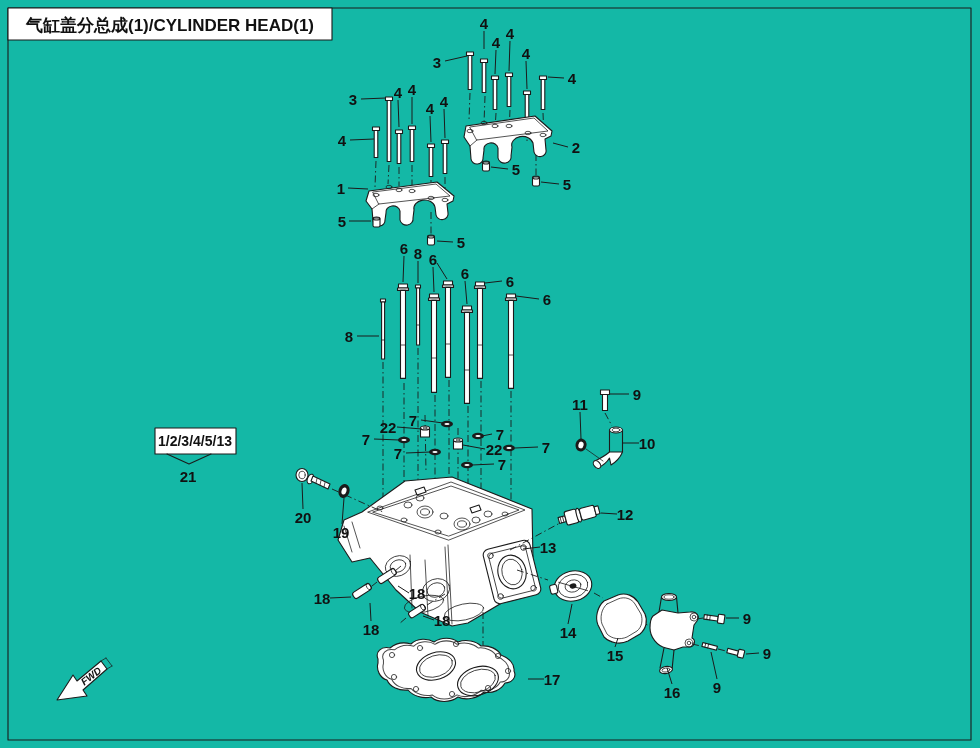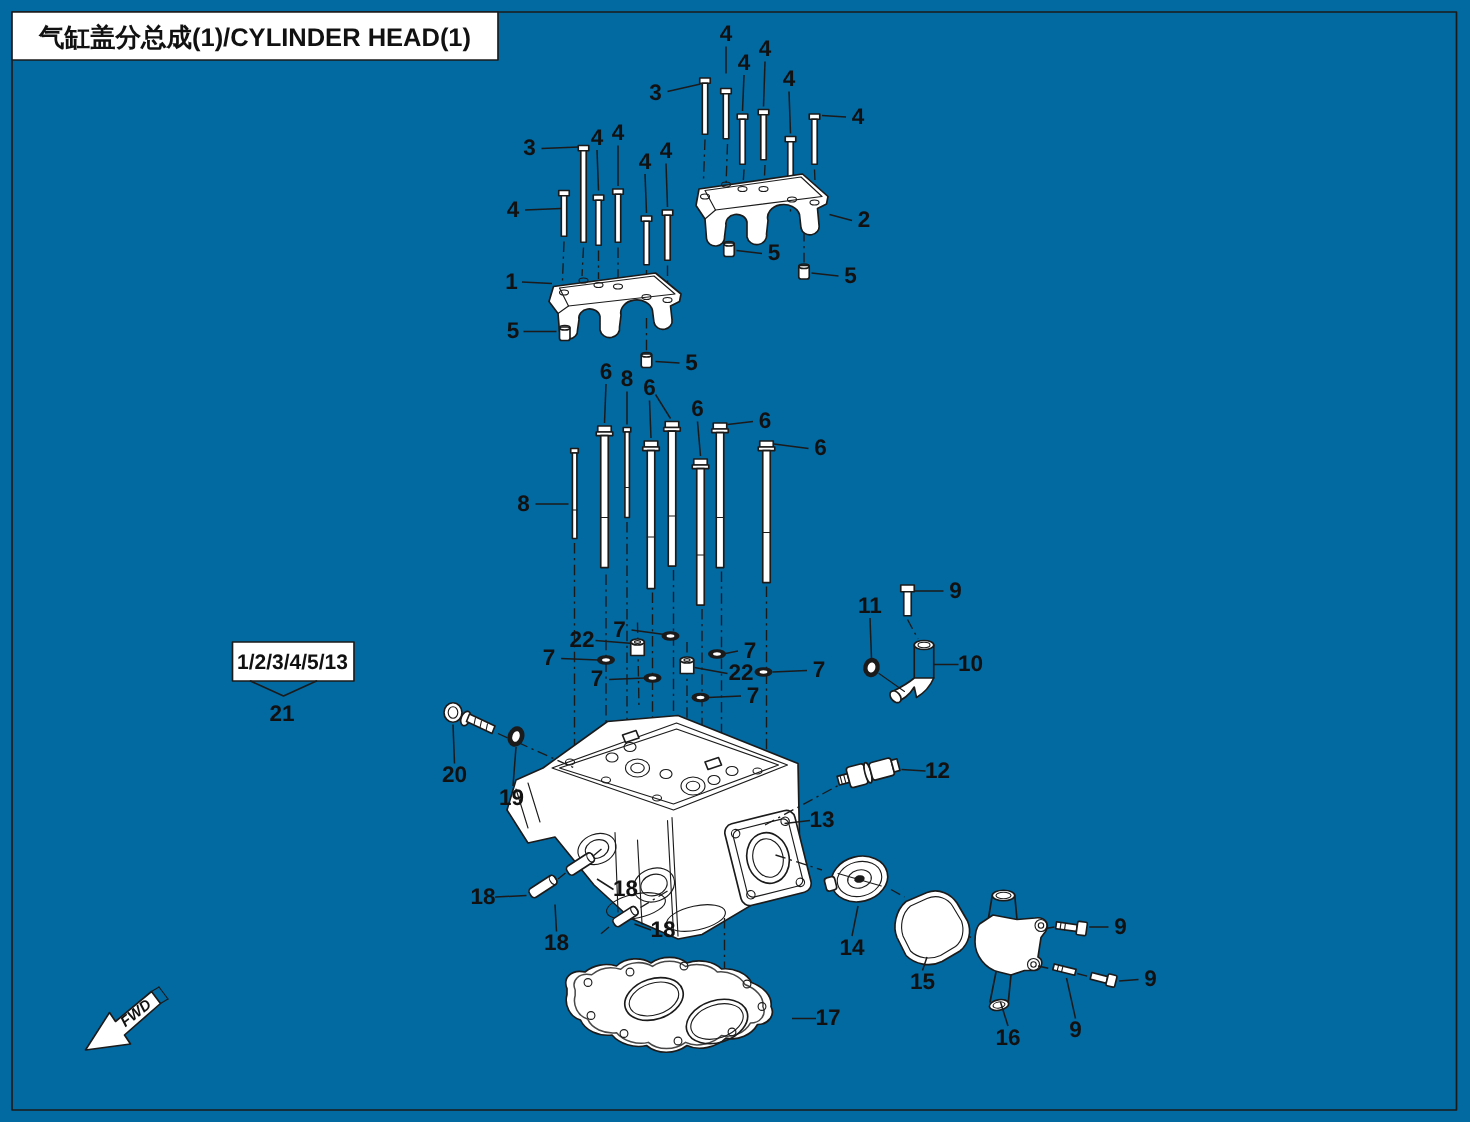--- a/index.html
+++ b/index.html
@@ -1,16 +1,16 @@
 <!DOCTYPE html>
 <html><head>
 <meta charset="utf-8">
 <style>
   html,body{margin:0;padding:0;background:#fff;}
-  .stage{position:relative;width:980px;height:748px;background:#0369a1;overflow:hidden;
+  .stage{position:relative;width:980px;height:748px;background:#14b8a6;overflow:hidden;
          font-family:"Liberation Sans",sans-serif;}
   svg{display:block;}
   .ln{stroke:#1b1b1b;fill:none;stroke-width:1.1;stroke-linecap:round;stroke-linejoin:round;}
   .thin{stroke-width:0.75;}
   .fw{fill:#fff;}
   .fd{fill:#1b1b1b;stroke:none;}
   .dd{stroke:#1b1b1b;fill:none;stroke-width:0.9;stroke-dasharray:7 3 1.5 3;}
   .leader{stroke:#1b1b1b;stroke-width:1;}
   .callout{font:bold 15px "Liberation Sans",sans-serif;fill:#111;text-anchor:middle;dominant-baseline:central;}
   .title-t{font:bold 17px "Liberation Sans",sans-serif;fill:#111;text-anchor:middle;dominant-baseline:central;}

